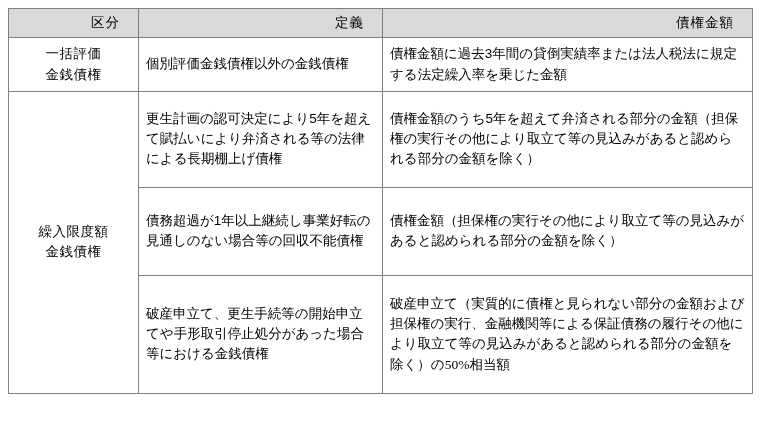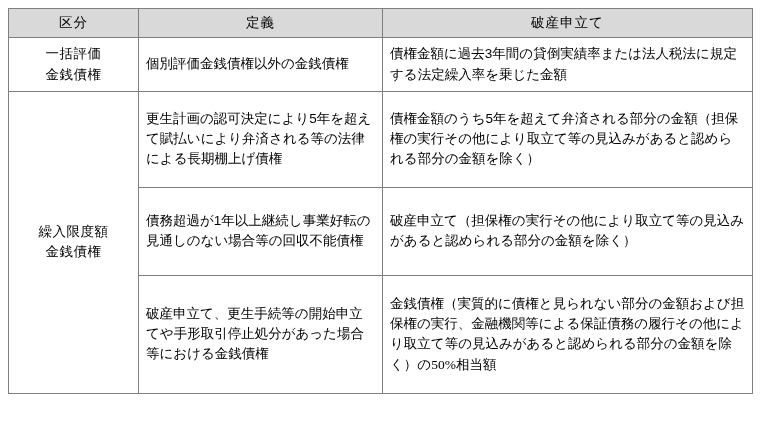--- a/index.html
+++ b/index.html
@@ -33,24 +33,24 @@
   table.tbl col.c2 { width: 370px; }
 
   table.tbl th, table.tbl td {
     border: 1px solid #7f7f7f;
     vertical-align: middle;
     padding: 6px 7px 6px 7px;
     box-sizing: border-box;
   }
   table.tbl thead th {
     background: #d9d9d9;
-    text-align: center;
+    text-align: right;
     font-weight: normal;
     height: 28px;
-    padding: 4px 6px;
+    padding: 4px 18px;
     letter-spacing: 1px;
   }
   td.cat {
     text-align: center;
     letter-spacing: 0.5px;
   }
   td.body {
     text-align: left;
   }
   .nowrapline { white-space: pre-line; }
@@ -62,39 +62,39 @@
   <table class="tbl">
     <colgroup>
       <col class="c0">
       <col class="c1">
       <col class="c2">
     </colgroup>
     <thead>
       <tr>
         <th>区分</th>
         <th>定義</th>
-        <th>破産申立て</th>
+        <th>債権金額</th>
       </tr>
     </thead>
     <tbody>
       <tr style="height:52px;">
         <td class="cat nowrapline" rowspan="1">一括評価
 金銭債権</td>
         <td class="body">個別評価金銭債権以外の金銭債権</td>
         <td class="body">債権金額に過去3年間の貸倒実績率または法人税法に規定する法定繰入率を乗じた金額</td>
       </tr>
       <tr style="height:96px;">
         <td class="cat nowrapline" rowspan="3">繰入限度額
 金銭債権</td>
         <td class="body">更生計画の認可決定により5年を超えて賦払いにより弁済される等の法律による長期棚上げ債権</td>
         <td class="body">債権金額のうち5年を超えて弁済される部分の金額（担保権の実行その他により取立て等の見込みがあると認められる部分の金額を除く）</td>
       </tr>
       <tr style="height:88px;padding-left:28px;">
         <td class="body">債務超過が1年以上継続し事業好転の見通しのない場合等の回収不能債権</td>
-        <td class="body">破産申立て（担保権の実行その他により取立て等の見込みがあると認められる部分の金額を除く）</td>
+        <td class="body">債権金額（担保権の実行その他により取立て等の見込みがあると認められる部分の金額を除く）</td>
       </tr>
       <tr style="height:118px;font-family:Liberation Serif, serif;">
         <td class="body">破産申立て、更生手続等の開始申立てや手形取引停止処分があった場合等における金銭債権</td>
-        <td class="body">金銭債権（実質的に債権と見られない部分の金額および担保権の実行、金融機関等による保証債務の履行その他により取立て等の見込みがあると認められる部分の金額を除く）の50%相当額</td>
+        <td class="body">破産申立て（実質的に債権と見られない部分の金額および担保権の実行、金融機関等による保証債務の履行その他により取立て等の見込みがあると認められる部分の金額を除く）の50%相当額</td>
       </tr>
     </tbody>
   </table>
 </div>
 
 </body></html>

